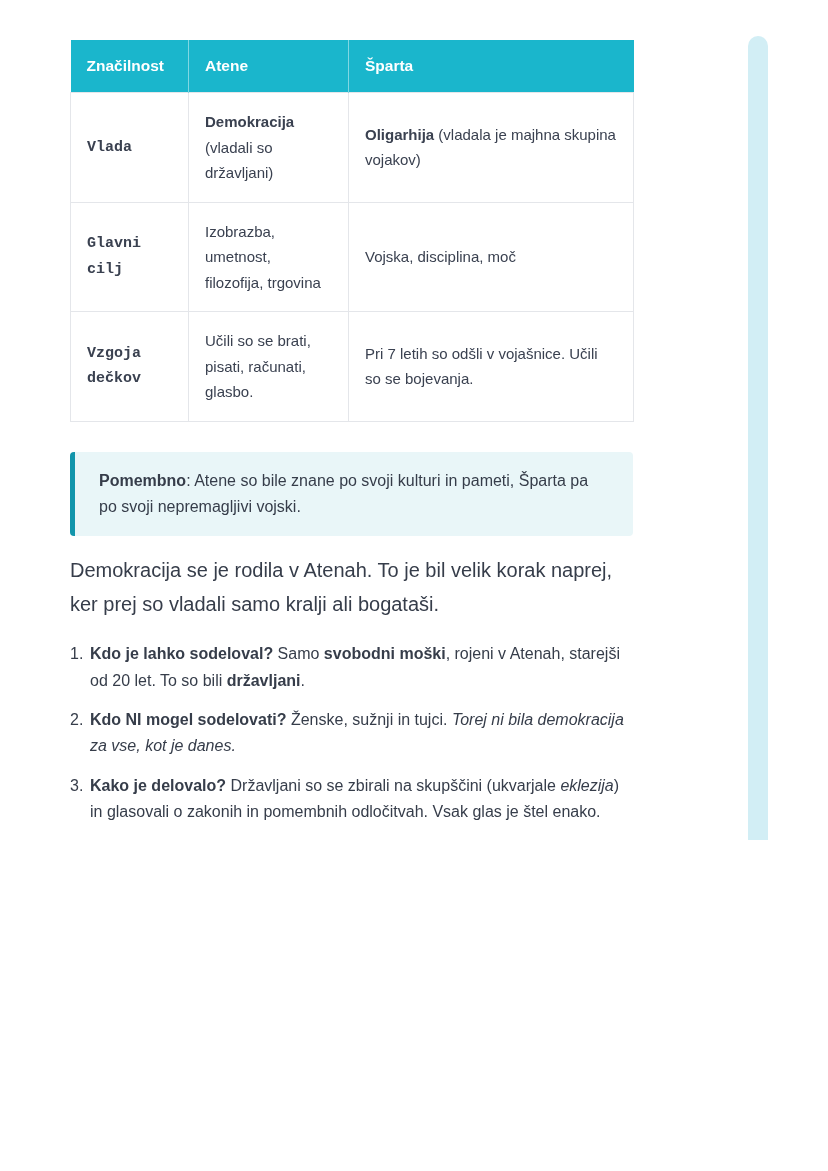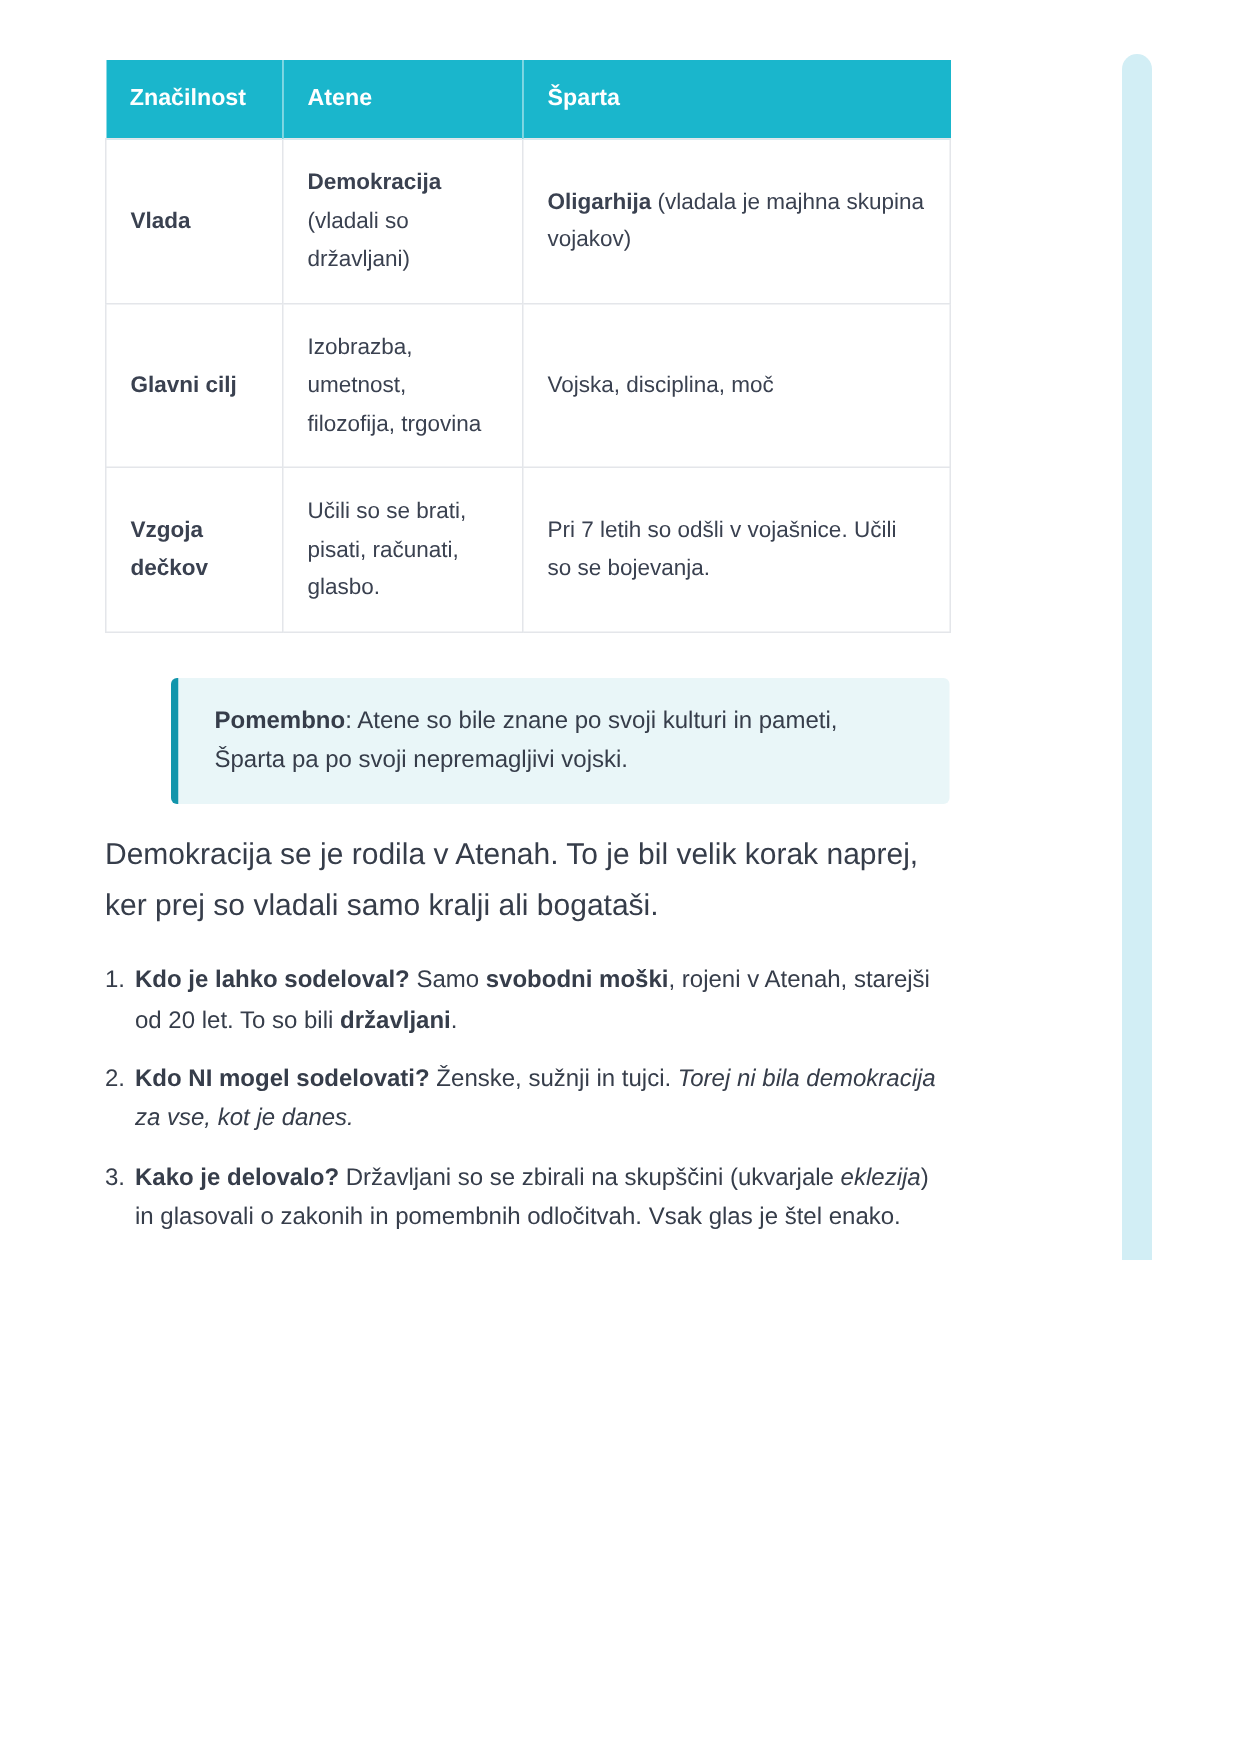--- a/index.html
+++ b/index.html
@@ -39,35 +39,34 @@
   table.cmp th:first-child { border-left: none; }
   table.cmp td {
     border: 1px solid #e4e6ea;
     padding: 16px;
     vertical-align: middle;
     font-size: 15px;
     line-height: 1.7;
     color: #3a4150;
     background: #ffffff;
   }
-  td.rowlabel { font-weight: 700; color: #2f3644; }
+  td.rowlabel { font-weight: 700; color: #2f3644; font-family: Liberation Mono, monospace; }
   .b { font-weight: 700; }
   .i { font-style: italic; }
 
   
   .callout {
     margin-top: 30px;
     background: #e9f6f8;
     border-left: 5px solid #1295ab;
     border-radius: 4px;
     padding: 16px 24px;
     font-size: 16px;
     line-height: 1.65;
     color: #363d4a;
-    margin-left: 44px;
   }
 
   
   .section-heading {
     margin-top: 28px;
     font-size: 23px;
     font-weight: 700;
     color: #1db6ce;
     letter-spacing: 0.2px;
   }

